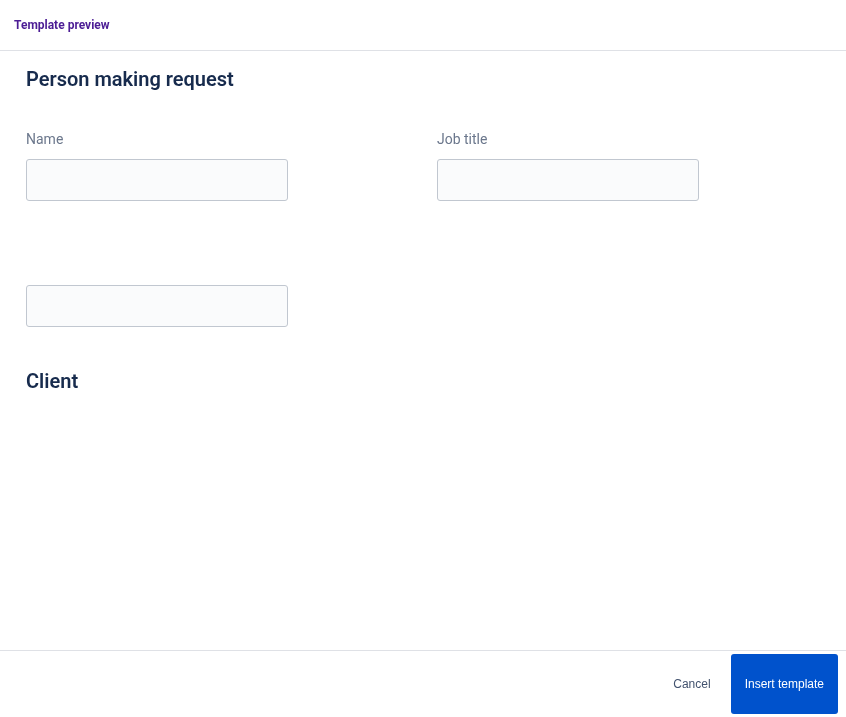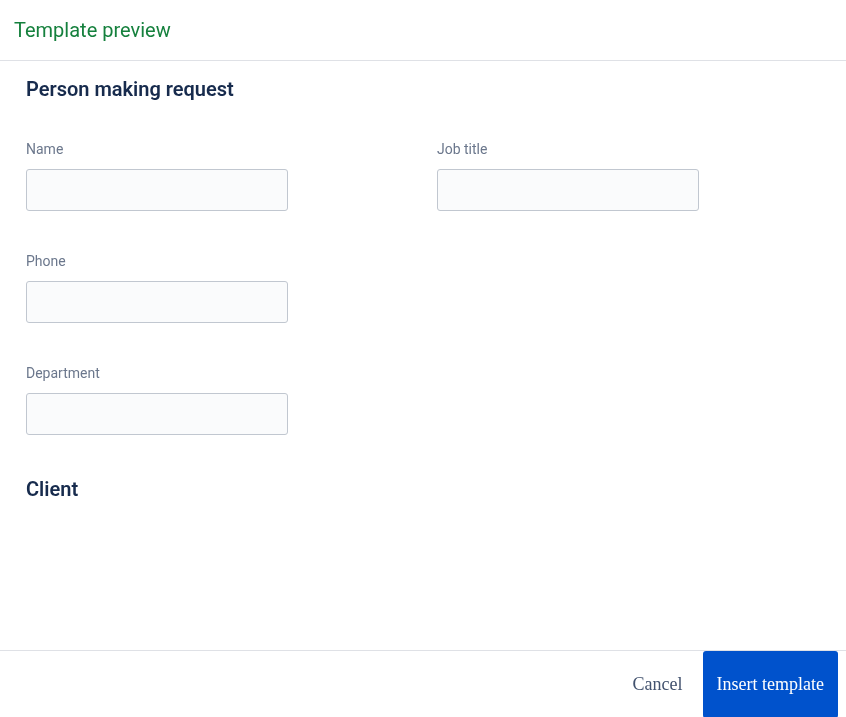--- a/index.html
+++ b/index.html
@@ -14,23 +14,23 @@
       width: 846px;
       height: 717px;
       position: relative;
       overflow: hidden;
     }
     .header {
       padding: 18px 14px 18px 14px;
       border-bottom: 1px solid #dfe1e6;
     }
     .header-title {
-      font-size: 20px;
-      font-weight: 400;
-      color: #15803d;
+      font-size: 12px;
+      font-weight: 700;
+      color: #4c1d95;
     }
     .content {
       padding: 12px 26px 0 26px;
       height: 585px;
       overflow-y: auto;
     }
     .section-title {
       font-size: 20px;
       font-weight: 600;
       color: #172b4d;
@@ -99,27 +99,27 @@
       right: 0;
       height: 67px;
       border-top: 1px solid #dfe1e6;
       display: flex;
       align-items: center;
       justify-content: flex-end;
       padding-right: 8px;
       background: #ffffff;
     }
     .btn {
-      font-size: 18px;
+      font-size: 12px;
       border-radius: 3px;
       cursor: pointer;
       padding: 8px 12px;
       font-weight: 500;
       border: none;
-      font-family: Liberation Serif, serif;
+      font-family: Liberation Sans, sans-serif;
     }
     .btn-cancel {
       background: transparent;
       color: #42526e;
       margin-right: 8px;
     }
     .btn-primary {
       background: #0052cc;
       color: #ffffff;
       padding: 23px 14px;
@@ -141,29 +141,24 @@
       <label class="field-label">Name</label>
       <input type="text" class="text-input short" value="" style="">
     </div>
     <div class="form-field right">
       <label class="field-label">Job title</label>
       <input type="text" class="text-input medium" value="" style="">
     </div>
   </div>
 
   <div class="form-row">
-    <div class="form-field left">
-      <label class="field-label">Phone</label>
-      <input type="text" class="text-input short" value="" style="">
-    </div>
   </div>
 
   <div class="form-row">
     <div class="form-field left">
-      <label class="field-label">Department</label>
       <input type="text" class="text-input short" value="" style="">
     </div>
   </div>
 
   <h3 class="section-title client">Client</h3>
 
 
 </div>
 
 <div class="footer">

